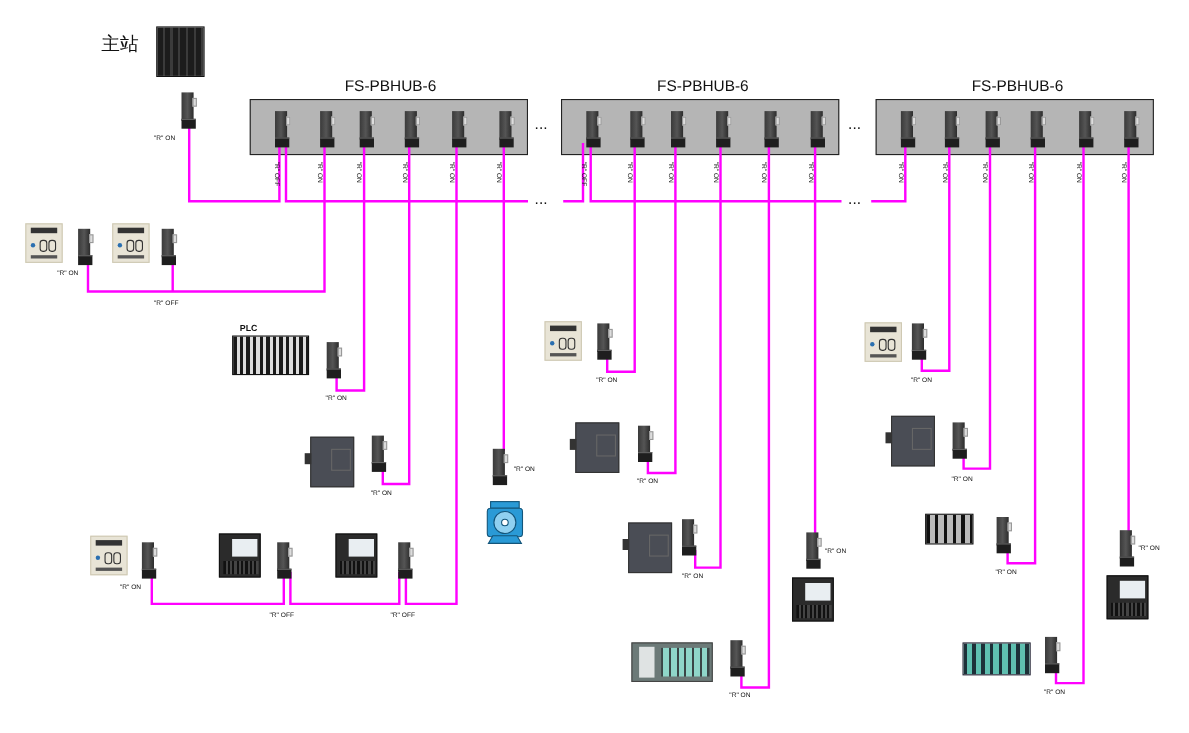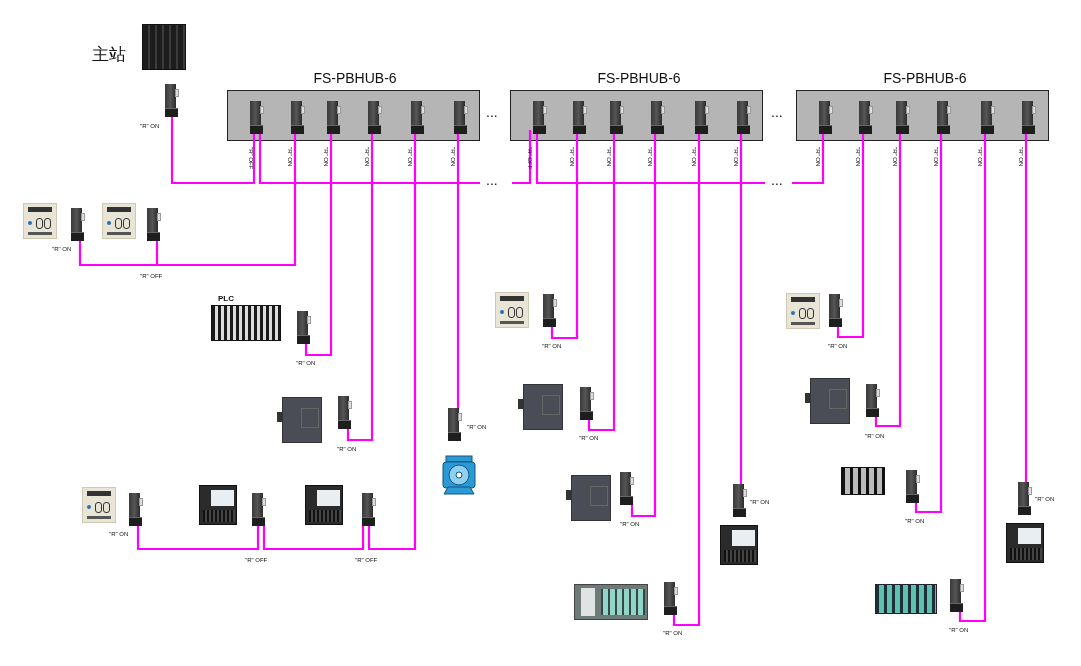--- a/index.html
+++ b/index.html
@@ -68,21 +68,21 @@
     <polyline points="741,130 741,486"></polyline>
 
     <polyline points="863,130 863,337 838,337 838,322"></polyline>
     <polyline points="900,130 900,426 876,426 876,412"></polyline>
     <polyline points="941,130 941,512 916,512 916,497"></polyline>
     <polyline points="985,130 985,621 960,621 960,606"></polyline>
     <polyline points="1026,130 1026,484"></polyline>
   </g>
 </svg>
 
-<div class="master-label" style="left:92px;top:43px;">主站</div>
+<div class="master-label" style="left:92px;top:28px;">主站</div>
 <div class="dev dev-master" style="left:142px;top:24px;"></div>
 <div class="conn" style="left:165px;top:84px;">
     <div class="body"></div>
     <div class="tab"></div>
     <div class="foot"></div>
   </div>
 <div class="rlabel" style="left:140px;top:123px;">"R" ON</div>
 
 <div class="hub-title" style="left:225px;top:70px;">FS-PBHUB-6</div>
 <div class="hub" style="left:227px;top:90px;width:253px;height:51px;"></div>

